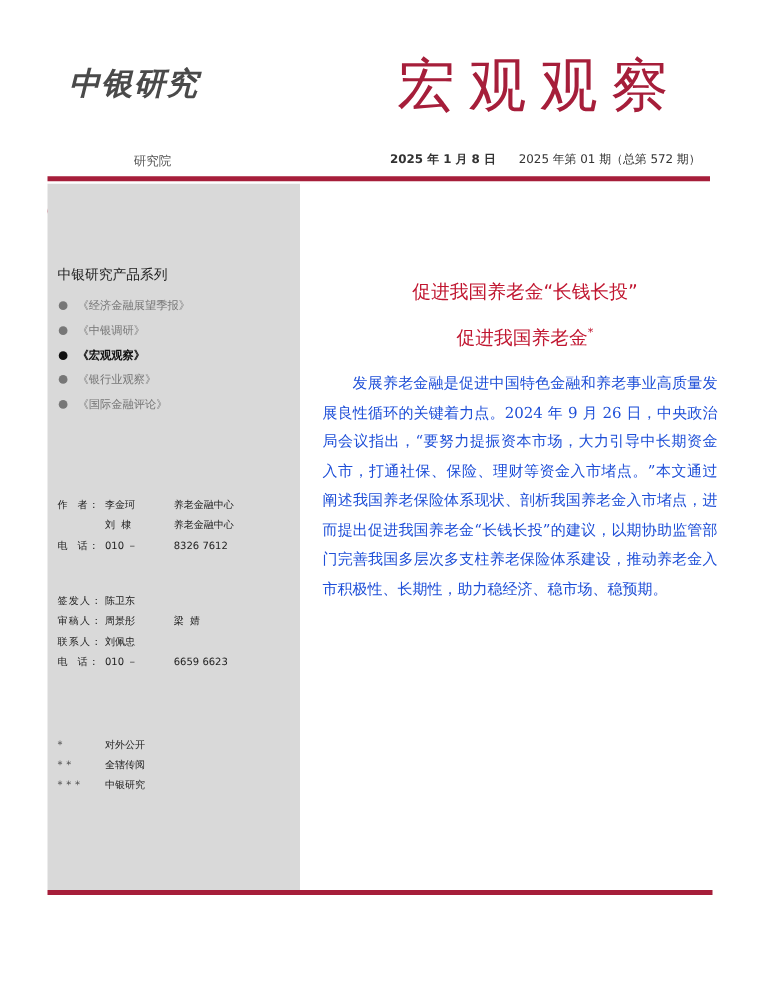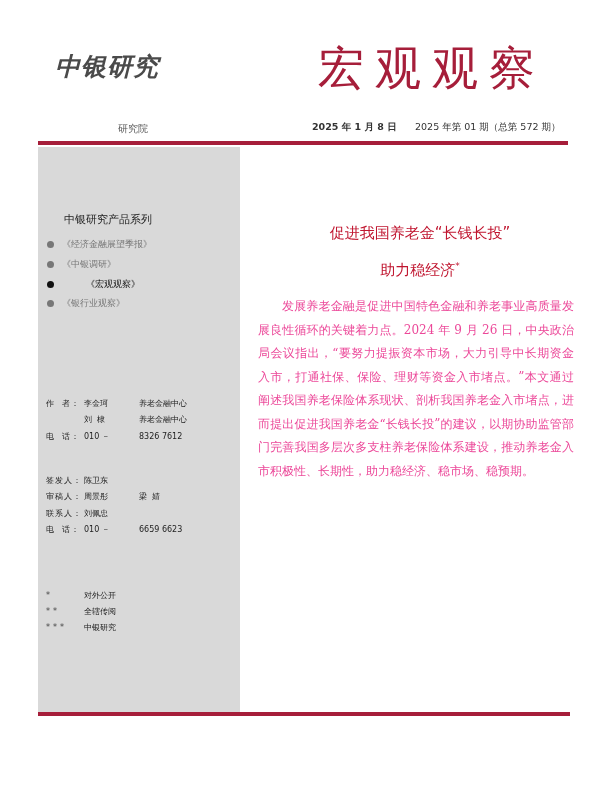--- a/index.html
+++ b/index.html
@@ -24,54 +24,54 @@
   .boc-circle {
     width: 14px; height: 14px; border-radius: 50%; border: 3px solid #b1142c; box-sizing: border-box;
     position: relative; margin-right: 4px;
   }
   .boc-circle::after {
     content: ""; position: absolute; left: 2px; top: 2px; width: 4px; height: 4px; border: 1.5px solid #b1142c;
   }
   .boc-text { display: flex; flex-direction: column; line-height: 1; }
   .boc-cn { font-size: 10px; font-weight: bold; color: #222; font-family: "DejaVu Serif", serif; }
   .boc-en { font-size: 4.5px; color: #222; margin-top: 1px; letter-spacing: 0.2px; }
-  .institute { left: 118px; top: 122px; font-size: 10px; color: #555; }
+  .institute { left: 107px; top: 122px; font-size: 10px; color: #555; }
   .issue-date { left: 312px; top: 121px; font-size: 9.5px; color: #333; font-weight: bold; }
   .issue-number { left: 415px; top: 121px; font-size: 9.5px; color: #333; }
 
   .top-rule { left: 38px; top: 141px; width: 530px; height: 4px; background: #a61e3a; }
   .sidebar { left: 38px; top: 147px; width: 202px; height: 565px; background: #d9d9d9; }
   .bottom-rule { left: 38px; top: 712px; width: 532px; height: 4px; background: #a61e3a; }
 
   
-  .series-title { left: 64px; top: 212px; font-size: 11px; color: #222; }
+  .series-title { left: 46px; top: 212px; font-size: 11px; color: #222; }
   .series-list { left: 46px; top: 235px; list-style: none; margin: 0; padding: 0; }
   .series-list li { display: flex; align-items: center; height: 19.7px; font-size: 9px; color: #777; }
   .series-list li .dot { width: 7px; height: 7px; border-radius: 50%; background: #777; margin-right: 8px; margin-left: 1px; }
-  .series-list li.active { color: #111; font-weight: normal; gap: 24px; }
+  .series-list li.active { color: #111; font-weight: bold; }
   .series-list li.active .dot { background: #111; }
 
   .info-block { left: 46px; font-size: 8px; color: #222; }
   .info-row { display: flex; height: 16.5px; align-items: center; }
   .info-label { width: 38px; white-space: pre; letter-spacing: 1px; }
   .info-value { width: 55px; white-space: pre; }
   .info-org { white-space: pre; }
 
   .class-block { left: 46px; top: 588px; font-size: 8px; color: #222; }
   .class-row { display: flex; height: 15.7px; align-items: center; }
   .class-stars { width: 38px; letter-spacing: 3px; color: #444; }
 
   
   .headline { left: 250px; width: 340px; text-align: center; font-size: 15px; color: #c0152f; }
   .headline-1 { top: 224px; }
   .headline-2 { top: 261px; }
   .headline sup { font-size: 9px; vertical-align: super; color: #c0152f; }
   .abstract {
     left: 258px; top: 295px; width: 316px;
-    font-family: "DejaVu Serif", serif; font-size: 12px; line-height: 23.5px; color: #ec4899;
+    font-family: "DejaVu Serif", serif; font-size: 12px; line-height: 23.5px; color: #1d4ed8;
     text-indent: 24px; text-align: justify; margin: 0;
   }
 </style>
 </head>
 <body>
 
 <div class="abs brand-calligraphy">中银研究</div>
 <div class="abs report-title">宏观观察</div>
 
 <div class="abs boc-logo">
@@ -99,20 +99,24 @@
       <span class="dot"></span>
       <span>《中银调研》</span>
     </li>
   <li class="active">
       <span class="dot"></span>
       <span>《宏观观察》</span>
     </li>
   <li>
       <span class="dot"></span>
       <span>《银行业观察》</span>
+    </li>
+  <li>
+      <span class="dot"></span>
+      <span>《国际金融评论》</span>
     </li>
 </ul>
 
 <div class="abs info-block" style="top:395px;">
   <div class="info-row">
     <span class="info-label">作  者：</span>
     <span class="info-value">李金珂</span>
     <span class="info-org">养老金融中心</span>
   </div>
   <div class="info-row">
@@ -159,14 +163,14 @@
     <span class="class-stars">**</span>
     <span>全辖传阅</span>
   </div>
   <div class="class-row">
     <span class="class-stars">***</span>
     <span>中银研究</span>
   </div>
 </div>
 
 <div class="abs headline headline-1">促进我国养老金“长钱长投”</div>
-<div class="abs headline headline-2"><span>助力稳经济</span><sup>*</sup></div>
+<div class="abs headline headline-2"><span>促进我国养老金</span><sup>*</sup></div>
 <p class="abs abstract">发展养老金融是促进中国特色金融和养老事业高质量发展良性循环的关键着力点。2024 年 9 月 26 日，中央政治局会议指出，“要努力提振资本市场，大力引导中长期资金入市，打通社保、保险、理财等资金入市堵点。”本文通过阐述我国养老保险体系现状、剖析我国养老金入市堵点，进而提出促进我国养老金“长钱长投”的建议，以期协助监管部门完善我国多层次多支柱养老保险体系建设，推动养老金入市积极性、长期性，助力稳经济、稳市场、稳预期。</p>
 
 </body></html>

